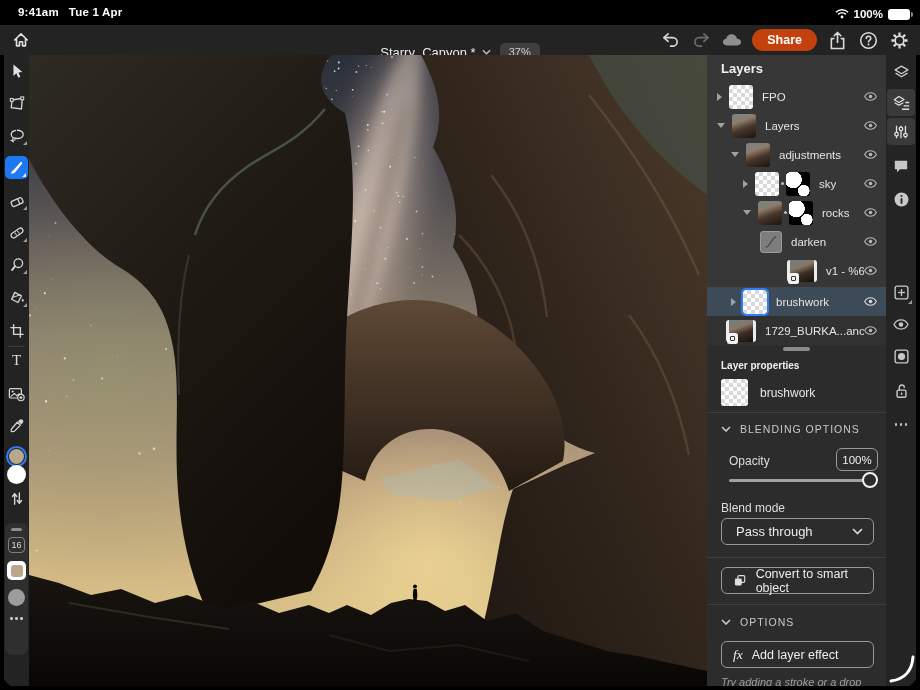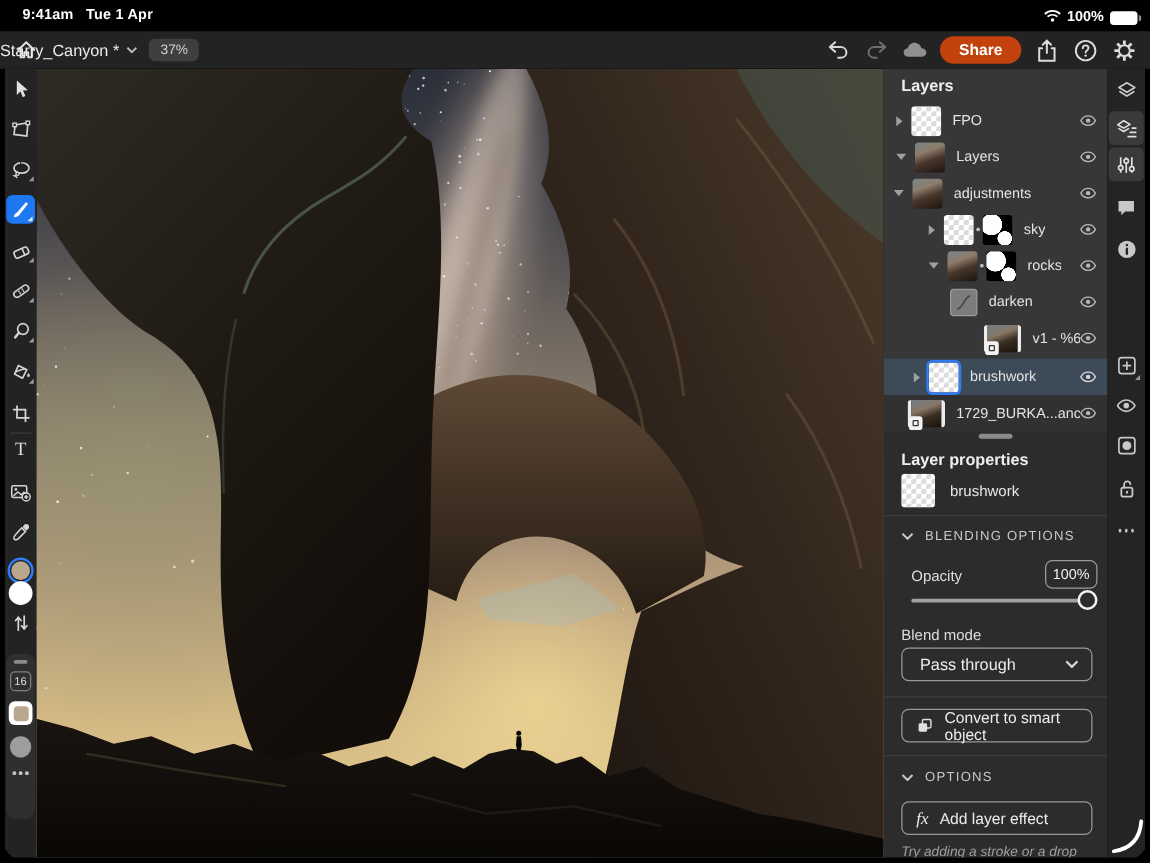--- a/index.html
+++ b/index.html
@@ -10,21 +10,21 @@
   .statusbar{position:absolute;top:0;left:0;width:920px;height:25px;background:#000;}
   .status-left{position:absolute;left:18px;top:6px;font-size:11.5px;font-weight:bold;color:#fff;letter-spacing:.2px;}
   .status-left span{margin-right:10px;}
   .status-right{position:absolute;right:10px;top:5px;display:flex;align-items:center;gap:5px;}
   .batt-pct{font-size:11.5px;font-weight:bold;color:#fff;}
   .battery{width:22px;height:11px;border-radius:3px;background:#fff;position:relative;}
   .battery:after{content:"";position:absolute;right:-3px;top:3px;width:2px;height:5px;background:#8a8a8a;border-radius:0 2px 2px 0;}
   
   .header{position:absolute;top:25px;left:0;width:920px;height:30px;background:#232323;}
   .home-btn{position:absolute;left:11px;top:5px;width:20px;height:20px;display:flex;align-items:center;justify-content:center;}
-  .title-wrap{position:absolute;left:0;right:0;top:0;height:30px;display:flex;align-items:center;justify-content:flex-start;gap:9px;pointer-events:none;}
+  .title-wrap{position:absolute;left:0;right:0;top:12px;height:30px;display:flex;align-items:center;justify-content:center;gap:9px;pointer-events:none;}
   .doc-title{font-size:13px;color:#ececec;display:flex;align-items:center;gap:6px;pointer-events:auto;}
   .zoom-badge{background:#3f3f3f;color:#cfcfcf;font-size:11px;padding:3px 9px;border-radius:5px;pointer-events:auto;}
   .hdr-right{position:absolute;right:10px;top:0;height:30px;display:flex;align-items:center;gap:9px;}
   .hbtn{width:22px;height:22px;display:flex;align-items:center;justify-content:center;}
   .share-btn{background:#c2410c;color:#fff;font-size:12.5px;font-weight:bold;border-radius:13px;padding:5px 15px;line-height:1;}
   
   .body{position:absolute;top:55px;left:4px;width:912px;height:631px;display:flex;}
   
   .toolbar{position:relative;width:25px;height:631px;background:#232323;flex:none;}
   .tool{position:absolute;left:0;width:25px;height:23px;display:flex;align-items:center;justify-content:center;}
@@ -61,21 +61,21 @@
   .checker{background-color:#fff;background-image:linear-gradient(45deg,#d9d9d9 25%,transparent 25%,transparent 75%,#d9d9d9 75%),linear-gradient(45deg,#d9d9d9 25%,transparent 25%,transparent 75%,#d9d9d9 75%);background-size:8px 8px;background-position:0 0,4px 4px;}
   .photo{background:linear-gradient(160deg,#78858a 0%,#8d7c6a 32%,#47362a 58%,#1b140f 100%);}
   .thumb.sel-border{outline:2px solid #2e7cf6;outline-offset:0;}
   .mask{background-color:#000;background-image:radial-gradient(circle at 30% 32%,#fff 0 36%,transparent 37%),radial-gradient(circle at 74% 78%,#fff 0 22%,transparent 23%);}
   .linkdot{width:3px;height:3px;border-radius:50%;background:#bdbdbd;margin:0 2px;flex:none;}
   .curves{width:22px;height:22px;border-radius:3px;background:#7d7d7d;border:1px solid #9a9a9a;display:flex;align-items:center;justify-content:center;flex:none;}
   .fthumb{position:relative;width:30px;height:22px;border-radius:3px;background:linear-gradient(160deg,#6f7e85 0%,#877767 35%,#3c2e23 60%,#171109 100%);border-left:3px solid #ececec;border-right:3px solid #ececec;flex:none;}
   .sobadge{position:absolute;left:-2px;bottom:-2px;width:11px;height:11px;background:#f2f2f2;border-radius:2.5px;display:flex;align-items:center;justify-content:center;}
   .sobadge i{width:5px;height:5px;border:1.4px solid #333;border-radius:1px;}
   .drag-handle{position:absolute;left:76px;width:27px;height:3.5px;border-radius:2px;background:#8b8b8b;}
-  .sec-title{position:absolute;left:14px;font-size:13px;font-weight:bold;color:#f0f0f0;}
+  .sec-title{position:absolute;left:14px;font-size:10px;font-weight:bold;color:#f0f0f0;}
   .prow{position:absolute;left:14px;display:flex;align-items:center;gap:12px;}
   .pdivider{position:absolute;left:0;width:179px;height:1px;background:#3e3e3e;}
   .sechead{position:absolute;left:14px;display:flex;align-items:center;gap:9px;font-size:10.5px;letter-spacing:1px;color:#c9c9c9;}
   .plabel{position:absolute;left:22px;font-size:12px;color:#dedede;}
   .valbox{position:absolute;right:8px;width:42px;height:23px;border:1.5px solid #9a9a9a;border-radius:6px;display:flex;align-items:center;justify-content:center;font-size:11.5px;color:#f0f0f0;}
   .slider{position:absolute;left:22px;right:16px;height:16px;}
   .slider .track{position:absolute;top:7px;left:0;right:0;height:2.5px;background:#a2a2a2;border-radius:2px;}
   .slider .knob{position:absolute;right:-8px;top:0;width:16px;height:16px;border-radius:50%;border:2px solid #f2f2f2;background:#2c2c2c;}
   .pbtn{position:absolute;left:14px;right:12px;height:27px;border:1.5px solid #989898;border-radius:6px;display:flex;align-items:center;font-size:12.5px;color:#ececec;}
   .pbtn .txt{flex:1;}
@@ -704,21 +704,21 @@
         <span class="thumb photo"></span>
         <span class="lbl">Layers</span>
         <span class="eye">
             <svg width="13" height="11" viewBox="0 0 24 20">
               <path d="M12,3 C6.5,3 2.5,7.5 1.3,10 C2.5,12.5 6.5,17 12,17 C17.5,17 21.5,12.5 22.7,10 C21.5,7.5 17.5,3 12,3 Z" fill="none" stroke="#b8b8b8" stroke-width="2"></path>
               <circle cx="12" cy="10" r="3.2" fill="#b8b8b8"></circle>
             </svg>
           </span>
       </div>
 
-      <div class="lrow" style="top:85px;padding-left:8px;text-align:center;">
+      <div class="lrow" style="top:85px;padding-left:24px;text-align:center;">
         <span class="tri-d"></span>
           <span class="gap7"></span>
         <span class="thumb photo"></span>
         <span class="lbl">adjustments</span>
         <span class="eye">
             <svg width="13" height="11" viewBox="0 0 24 20">
               <path d="M12,3 C6.5,3 2.5,7.5 1.3,10 C2.5,12.5 6.5,17 12,17 C17.5,17 21.5,12.5 22.7,10 C21.5,7.5 17.5,3 12,3 Z" fill="none" stroke="#b8b8b8" stroke-width="2"></path>
               <circle cx="12" cy="10" r="3.2" fill="#b8b8b8"></circle>
             </svg>
           </span>

